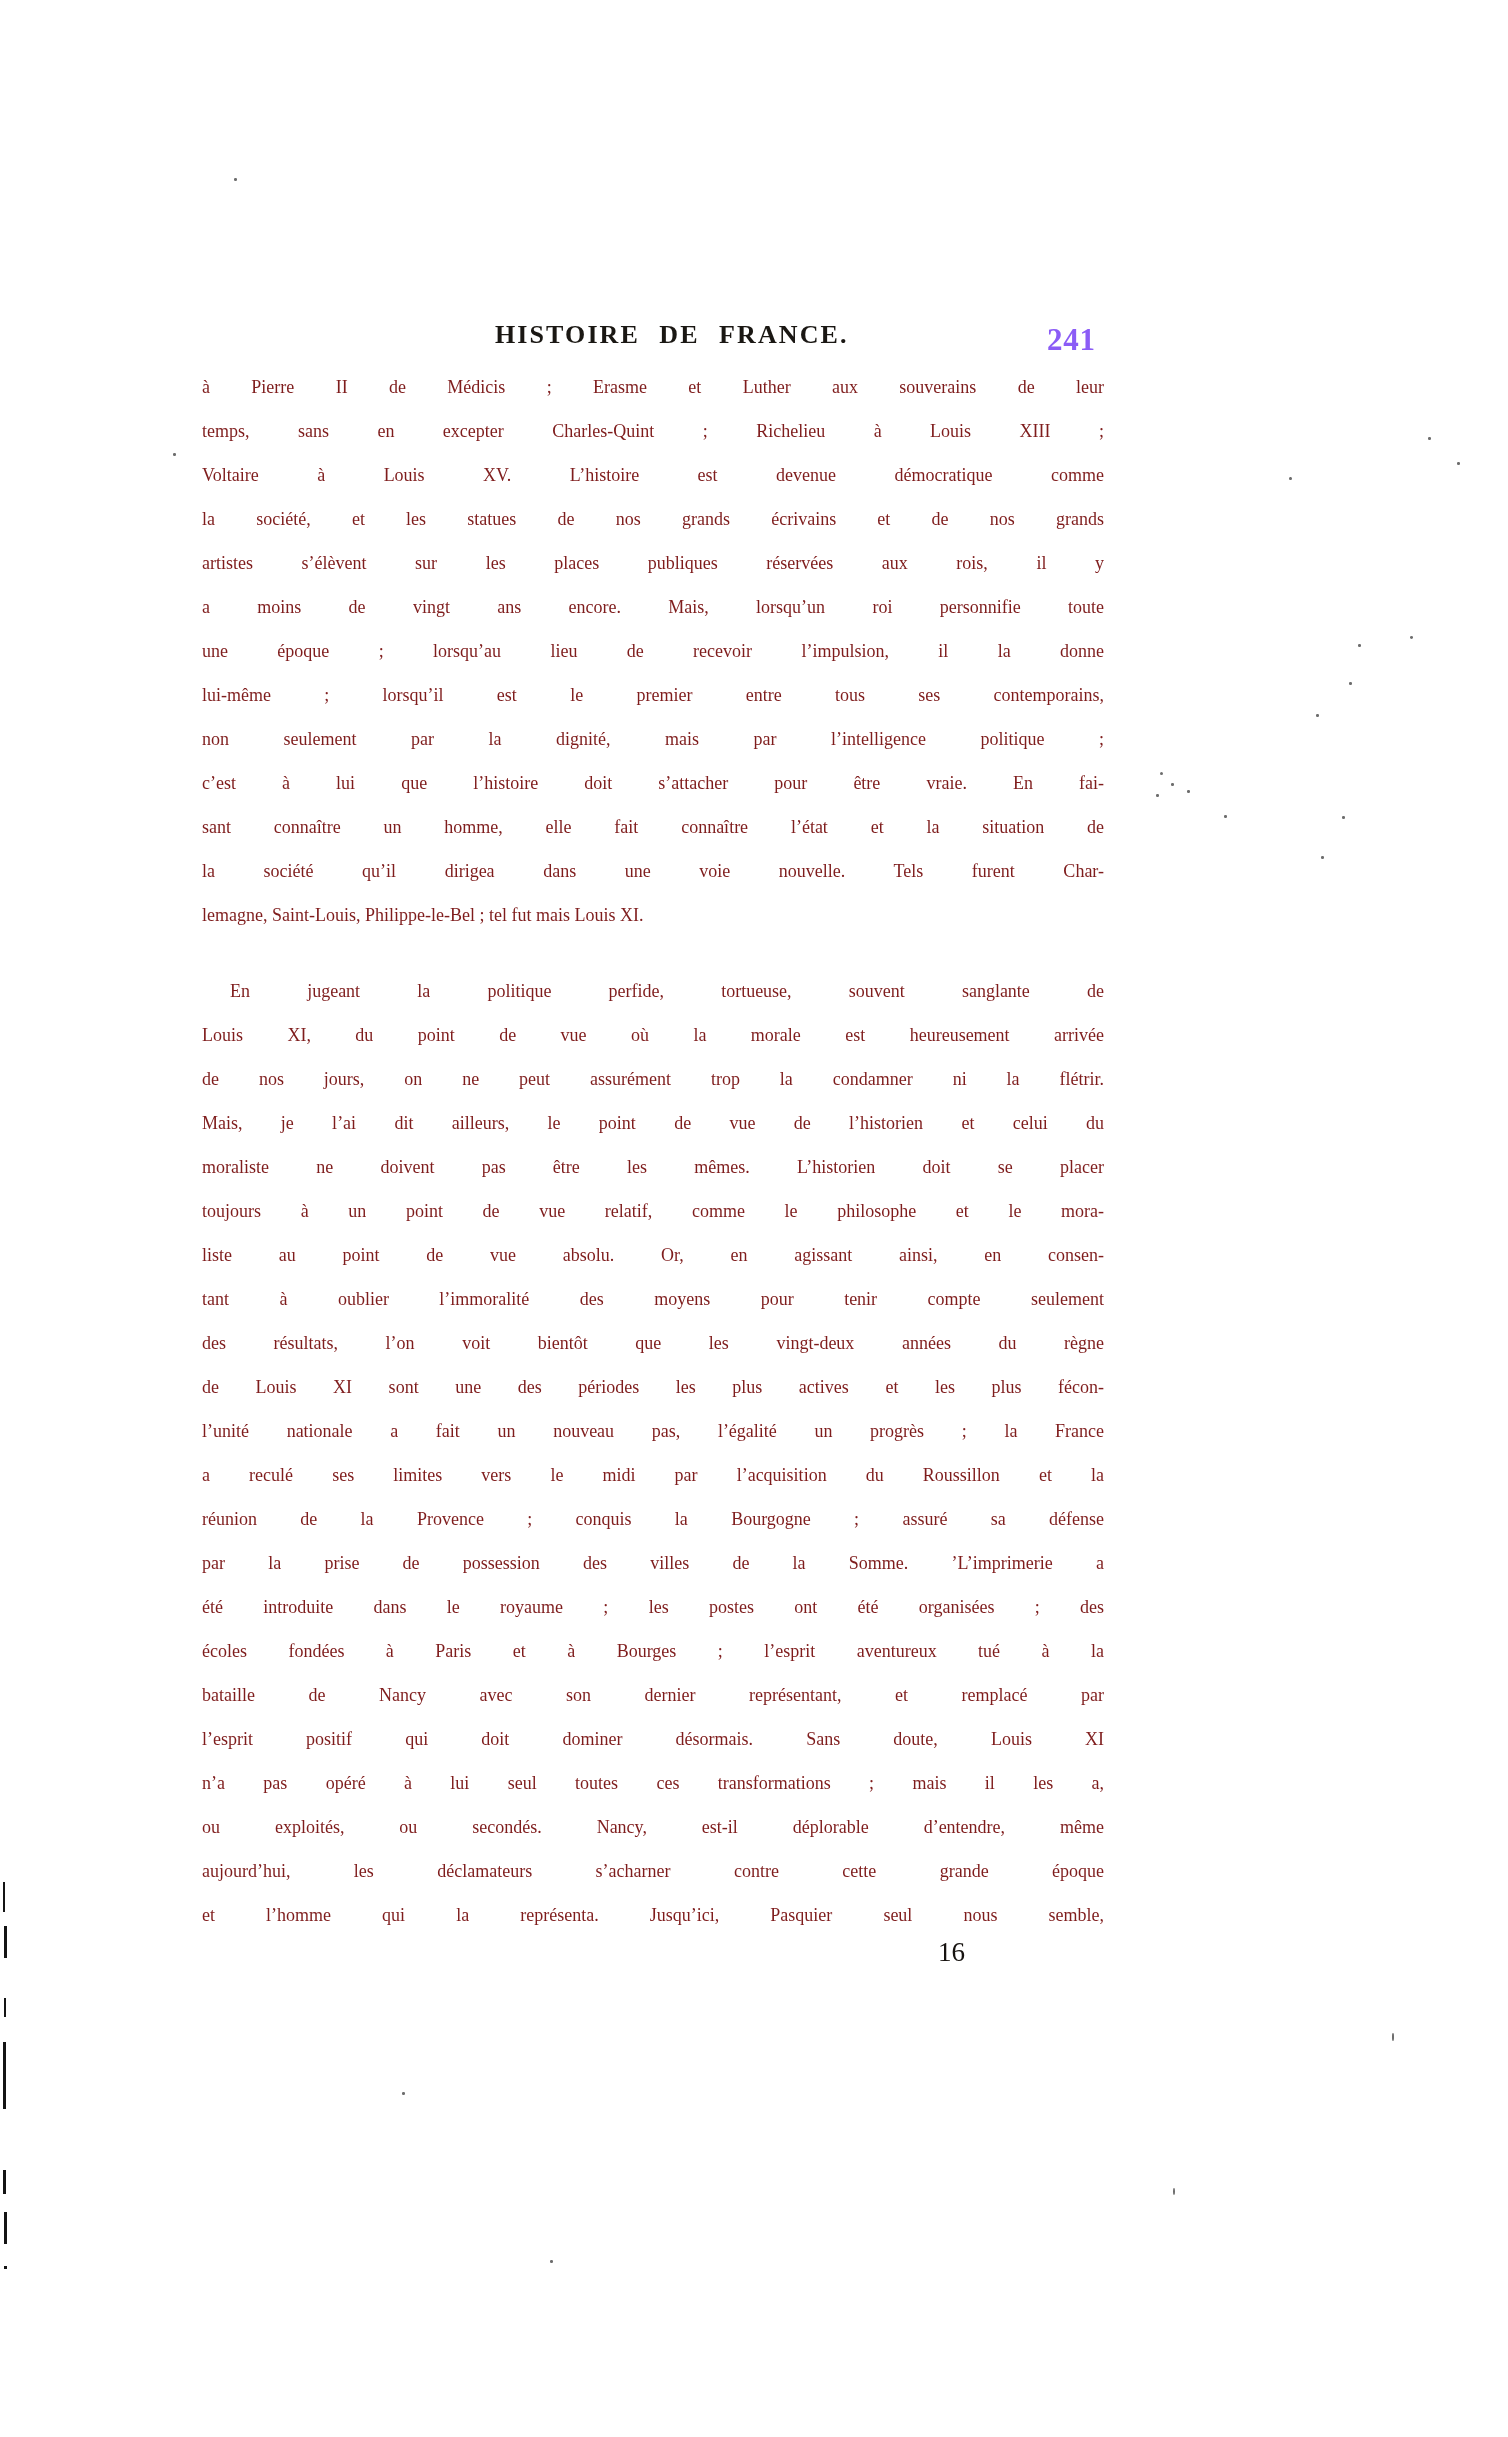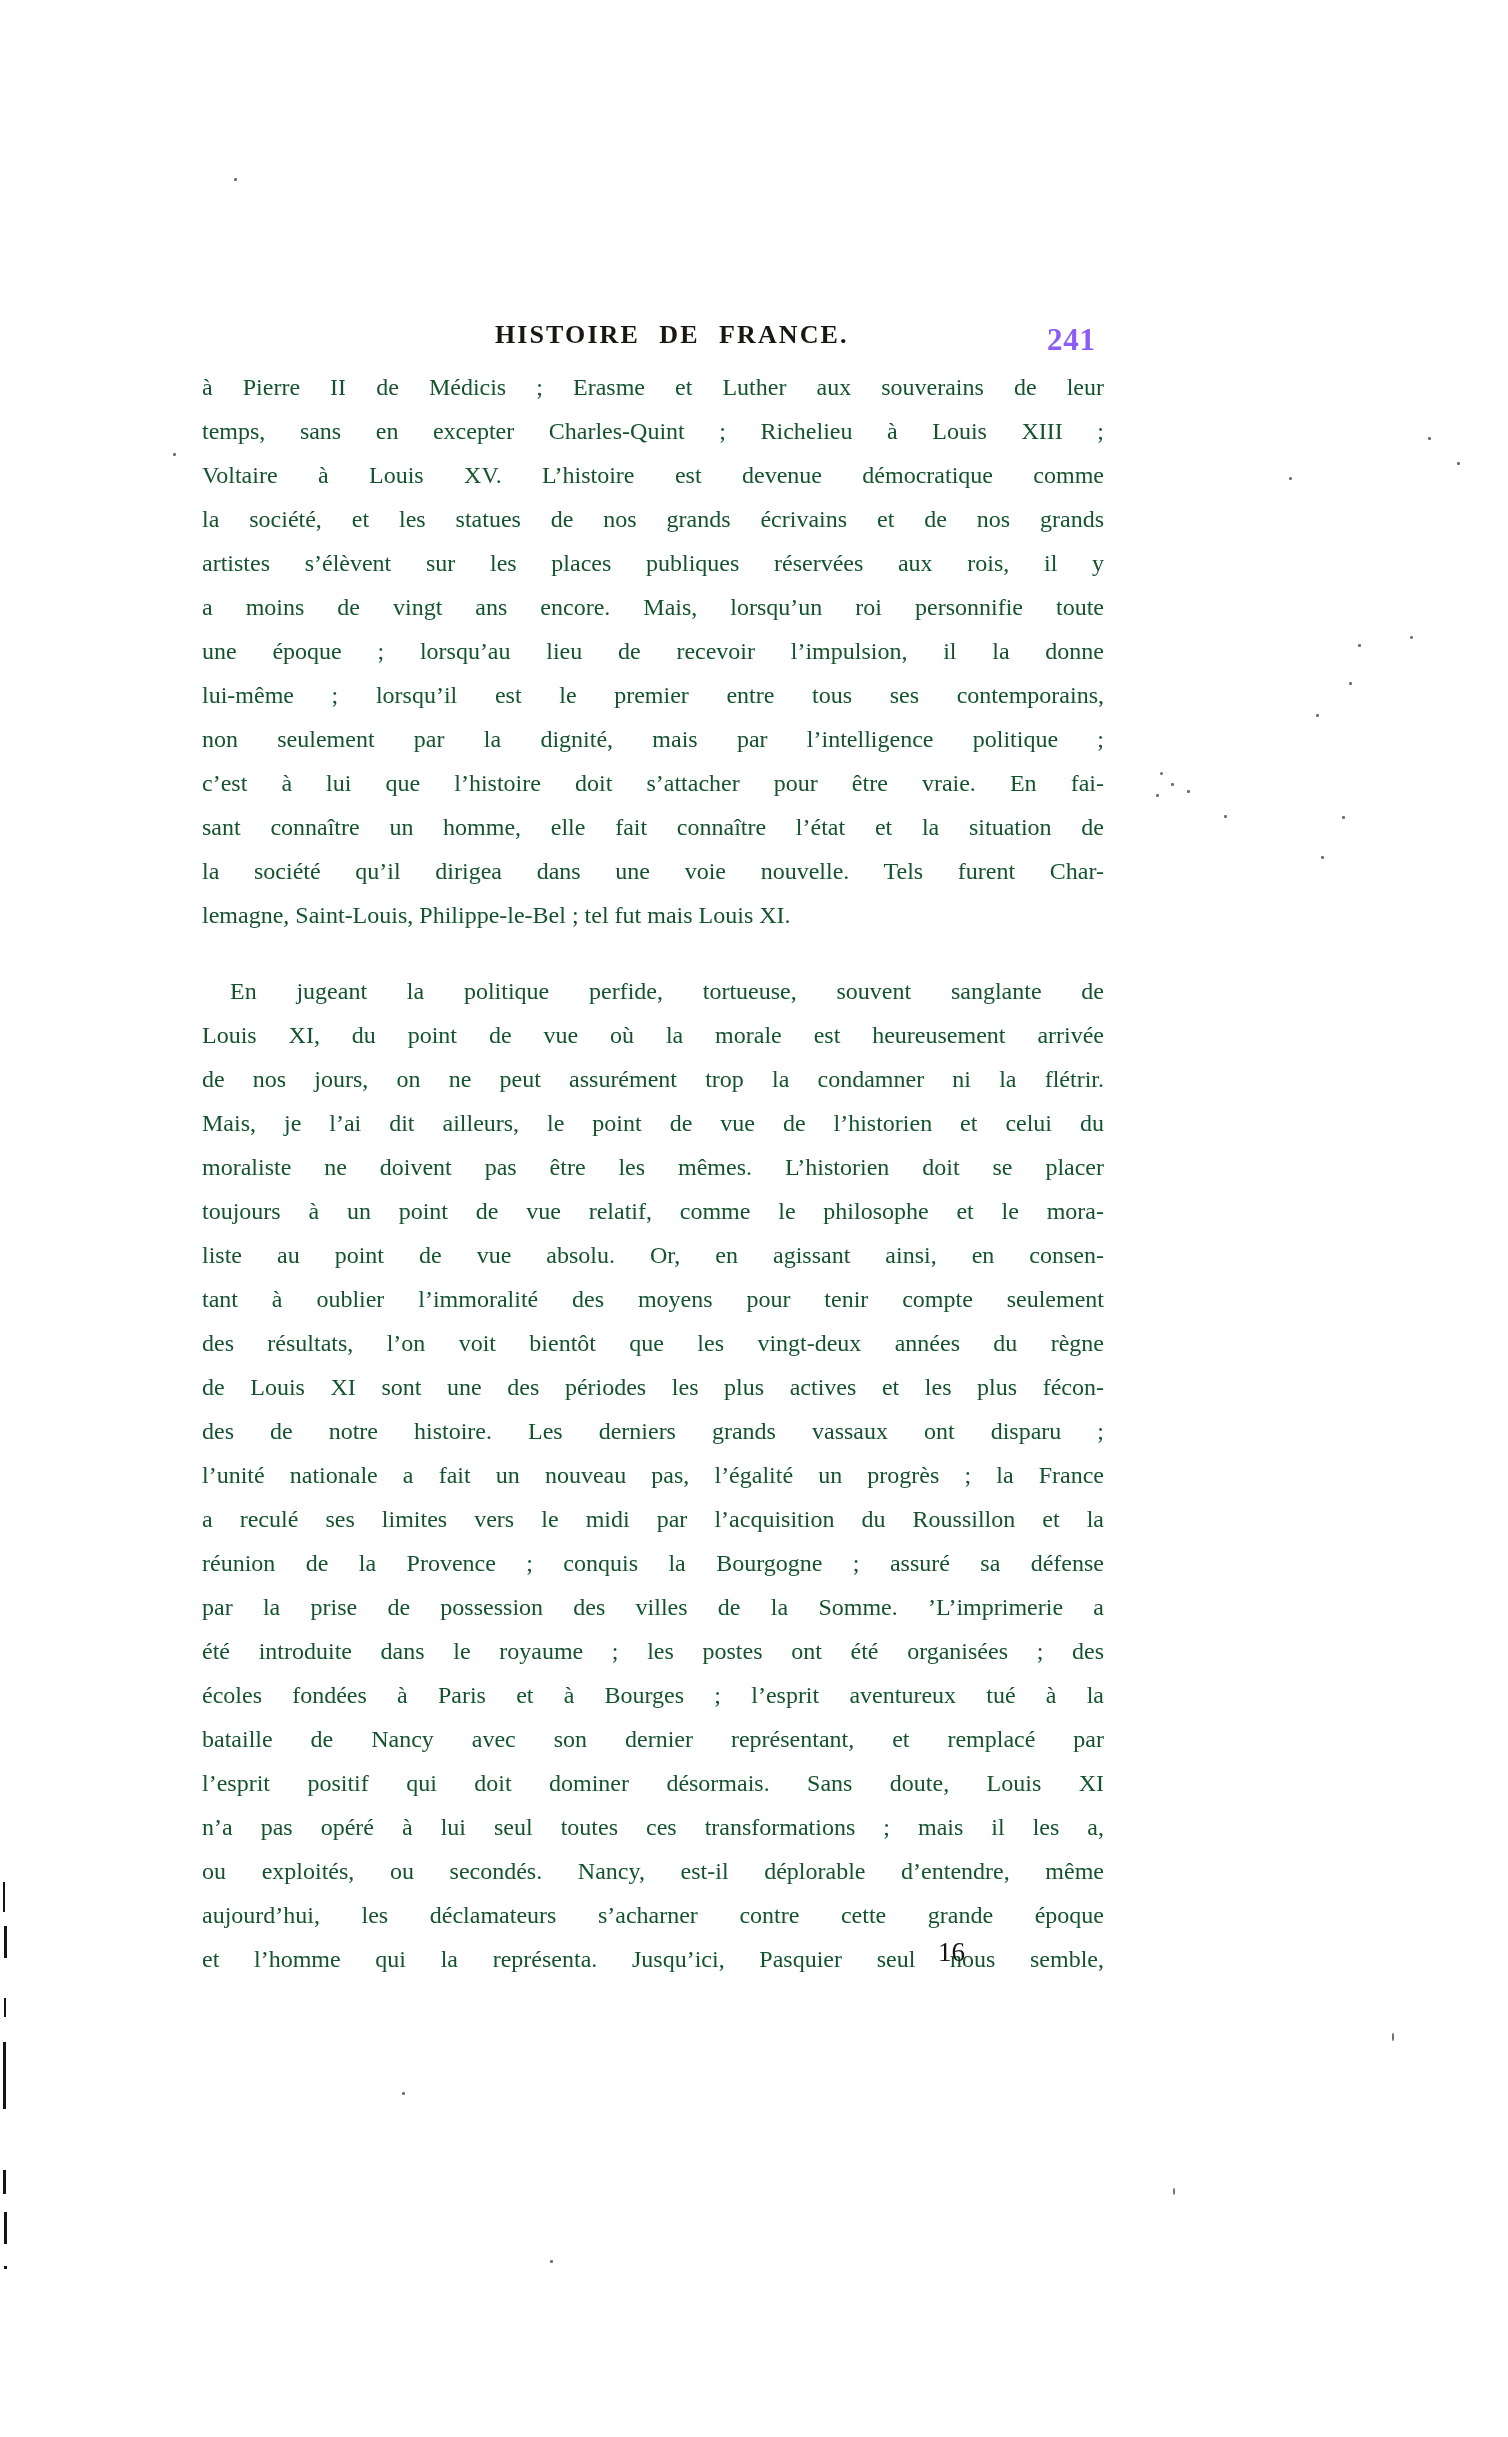--- a/index.html
+++ b/index.html
@@ -25,22 +25,22 @@
     white-space: nowrap;
   }
   .page-number {
     position: absolute; left: 1047px; top: 306px;
     font-size: 31px; font-weight: bold;
     letter-spacing: 0.8px;
     color: #8b5cf6;
   }
   .text-block {
     position: absolute; left: 202px; top: 349px; width: 902px;
-    font-size: 24px; line-height: 44px;
-    color: #14532d;
+    font-size: 18px; line-height: 44px;
+    color: #7f1d1d;
     font-family: Liberation Serif, serif;
   }
   .line {
     text-align: justify;
     text-align-last: justify;
     -moz-text-align-last: justify;
     height: 44px;
   }
   .line.end {
     text-align-last: left;
@@ -87,21 +87,20 @@
       <div class="line indent">En jugeant la politique perfide, tortueuse, souvent sanglante de</div>
       <div class="line">Louis XI, du point de vue où la morale est heureusement arrivée</div>
       <div class="line">de nos jours, on ne peut assurément trop la condamner ni la flétrir.</div>
       <div class="line">Mais, je l’ai dit ailleurs, le point de vue de l’historien et celui du</div>
       <div class="line">moraliste ne doivent pas être les mêmes. L’historien doit se placer</div>
       <div class="line">toujours à un point de vue relatif, comme le philosophe et le mora-</div>
       <div class="line">liste au point de vue absolu. Or, en agissant ainsi, en consen-</div>
       <div class="line">tant à oublier l’immoralité des moyens pour tenir compte seulement</div>
       <div class="line">des résultats, l’on voit bientôt que les vingt-deux années du règne</div>
       <div class="line">de Louis XI sont une des périodes les plus actives et les plus fécon-</div>
-      <div class="line">des de notre histoire. Les derniers grands vassaux ont disparu ;</div>
       <div class="line">l’unité nationale a fait un nouveau pas, l’égalité un progrès ; la France</div>
       <div class="line">a reculé ses limites vers le midi par l’acquisition du Roussillon et la</div>
       <div class="line">réunion de la Provence ; conquis la Bourgogne ; assuré sa défense</div>
       <div class="line">par la prise de possession des villes de la Somme. ’L’imprimerie a</div>
       <div class="line">été introduite dans le royaume ; les postes ont été organisées ; des</div>
       <div class="line">écoles fondées à Paris et à Bourges ; l’esprit aventureux tué à la</div>
       <div class="line">bataille de Nancy avec son dernier représentant, et remplacé par</div>
       <div class="line">l’esprit positif qui doit dominer désormais. Sans doute, Louis XI</div>
       <div class="line">n’a pas opéré à lui seul toutes ces transformations ; mais il les a,</div>
       <div class="line">ou exploités, ou secondés. Nancy, est-il déplorable d’entendre, même</div>

